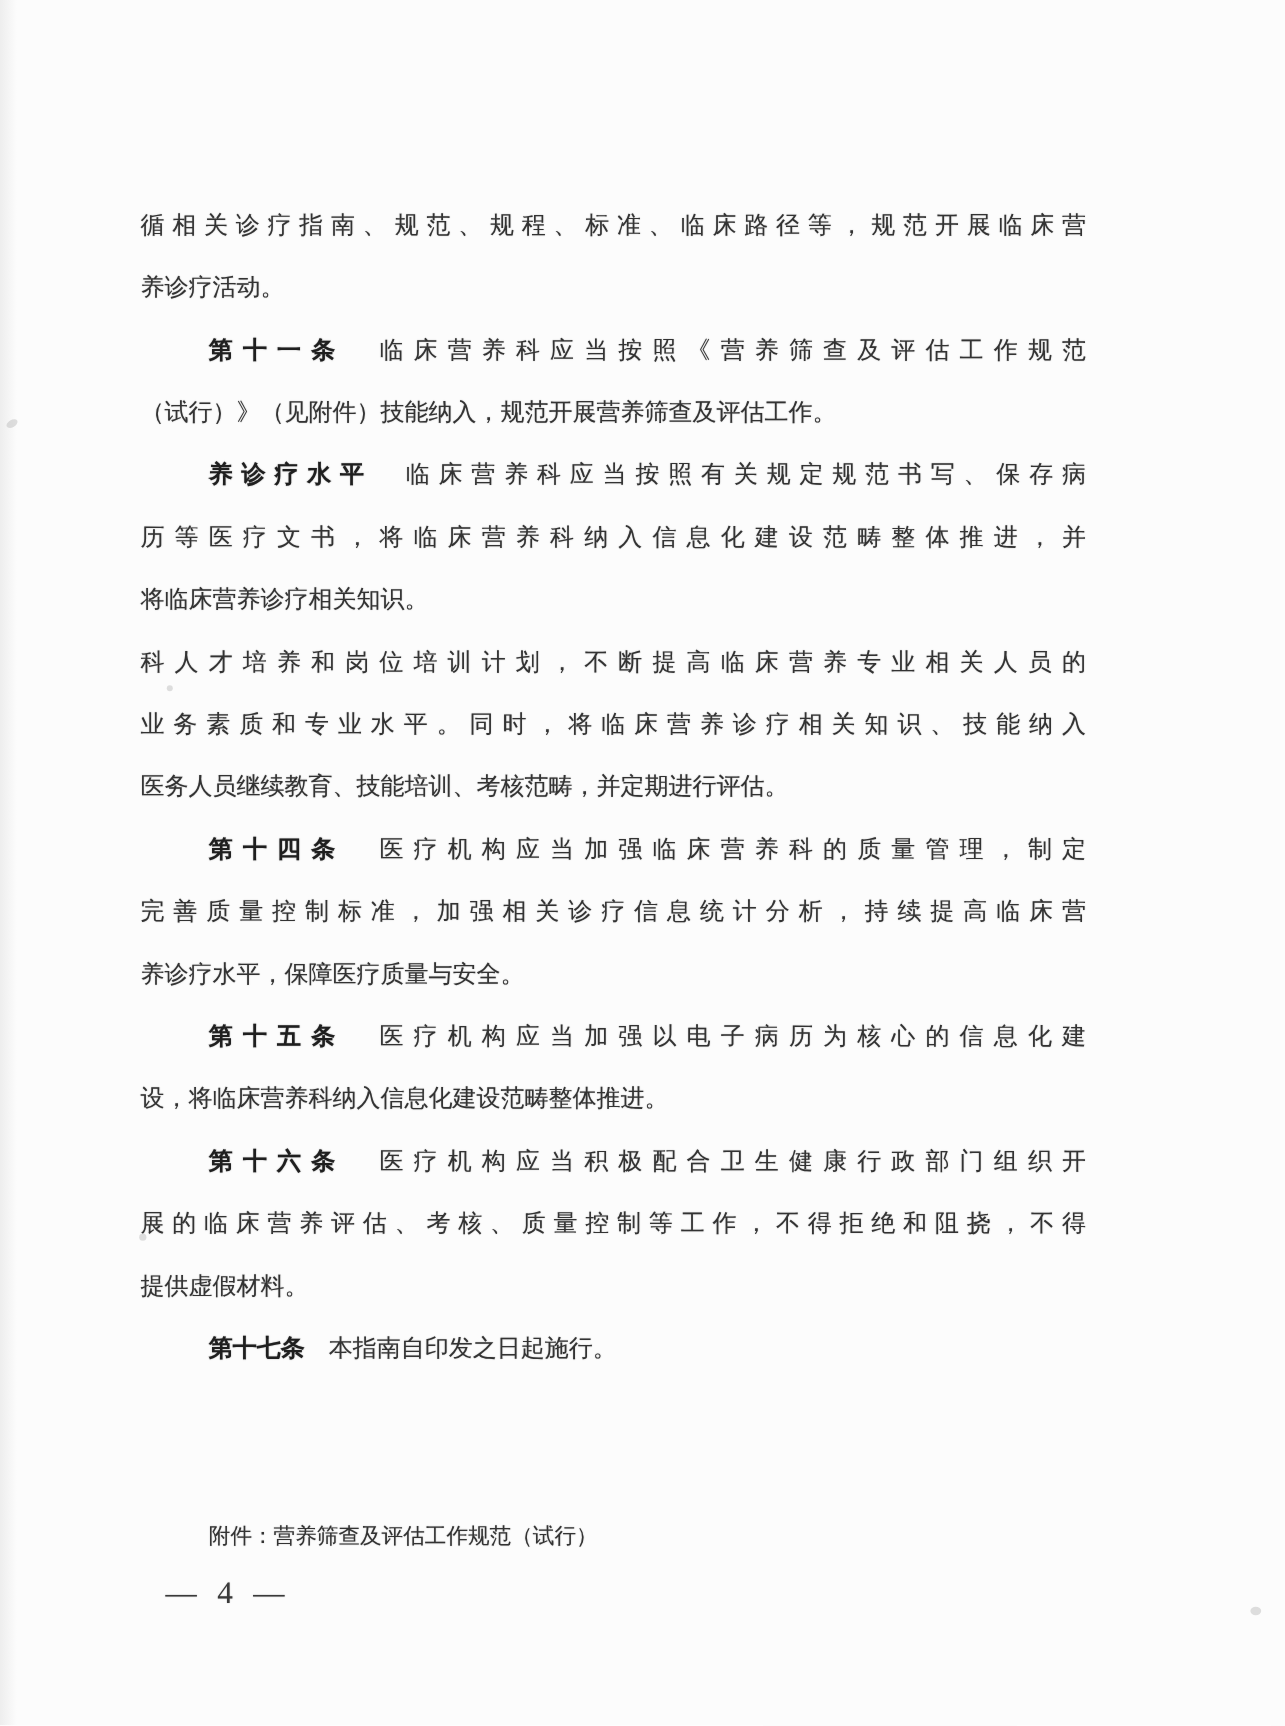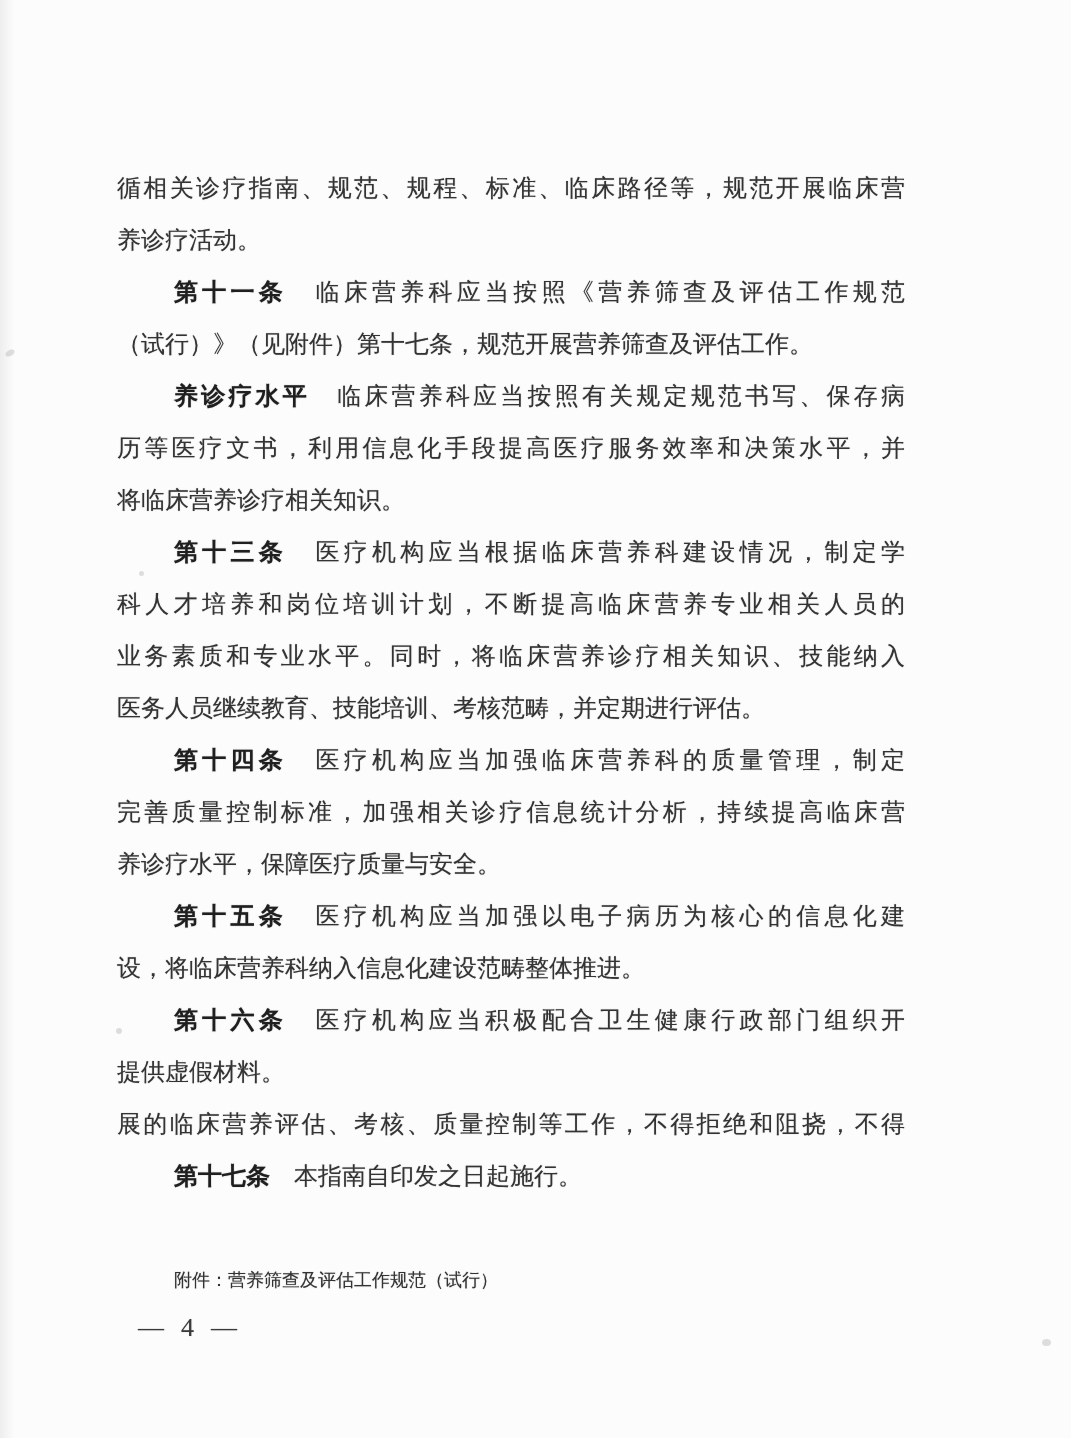--- a/index.html
+++ b/index.html
@@ -26,21 +26,21 @@
   }
   .text-block {
     position: absolute;
     left: 117px;
     top: 162px;
     width: 788px;
   }
   .line {
     height: 52px;
     line-height: 52px;
-    font-size: 24px;
+    font-size: 20px;
     color: #333333;
     text-shadow: 0 0 1px rgba(45,45,45,0.45);
     white-space: normal;
     overflow: visible;
   }
   .line.indent { padding-left: 57px; }
   .line.fill {
     text-align: justify;
     text-align-last: justify;
   }
@@ -85,36 +85,35 @@
 </style>
 </head>
 <body>
 
 <div class="page">
 
   <div class="text-block" id="lines-container">
       <div class="line fill">循相关诊疗指南、规范、规程、标准、临床路径等，规范开展临床营</div>
       <div class="line">养诊疗活动。</div>
       <div class="line indent fill"><span class="article-no">第十一条</span>　临床营养科应当按照《营养筛查及评估工作规范</div>
-      <div class="line">（试行）》（见附件）第十七条，规范开展营养筛查及评估工作。</div>
+      <div class="line">（试行）》（见附件）技能纳入，规范开展营养筛查及评估工作。</div>
       <div class="line indent fill"><span class="article-no">养诊疗水平</span>　临床营养科应当按照有关规定规范书写、保存病</div>
-      <div class="line fill">历等医疗文书，利用信息化手段提高医疗服务效率和决策水平，并</div>
+      <div class="line fill">历等医疗文书，将临床营养科纳入信息化建设范畴整体推进，并</div>
       <div class="line">将临床营养诊疗相关知识。</div>
-      <div class="line indent fill"><span class="article-no">第十三条</span>　医疗机构应当根据临床营养科建设情况，制定学</div>
       <div class="line fill">科人才培养和岗位培训计划，不断提高临床营养专业相关人员的</div>
       <div class="line fill">业务素质和专业水平。同时，将临床营养诊疗相关知识、技能纳入</div>
       <div class="line">医务人员继续教育、技能培训、考核范畴，并定期进行评估。</div>
       <div class="line indent fill"><span class="article-no">第十四条</span>　医疗机构应当加强临床营养科的质量管理，制定</div>
       <div class="line fill">完善质量控制标准，加强相关诊疗信息统计分析，持续提高临床营</div>
       <div class="line">养诊疗水平，保障医疗质量与安全。</div>
       <div class="line indent fill"><span class="article-no">第十五条</span>　医疗机构应当加强以电子病历为核心的信息化建</div>
       <div class="line">设，将临床营养科纳入信息化建设范畴整体推进。</div>
       <div class="line indent fill"><span class="article-no">第十六条</span>　医疗机构应当积极配合卫生健康行政部门组织开</div>
+      <div class="line fill">展的临床营养评估、考核、质量控制等工作，不得拒绝和阻挠，不得</div>
       <div class="line">提供虚假材料。</div>
-      <div class="line fill">展的临床营养评估、考核、质量控制等工作，不得拒绝和阻挠，不得</div>
       <div class="line indent"><span class="article-no">第十七条</span>　本指南自印发之日起施行。</div>
     </div>
 
   <div class="attachment">附件：营养筛查及评估工作规范（试行）</div>
 
   <div class="page-number">
     <span>—</span>
     <span>4</span>
     <span>—</span>
   </div>

